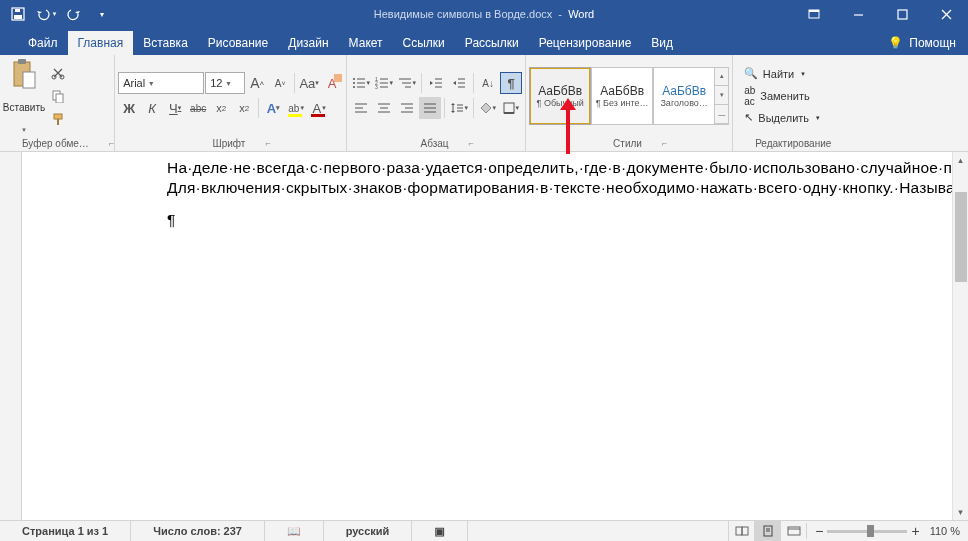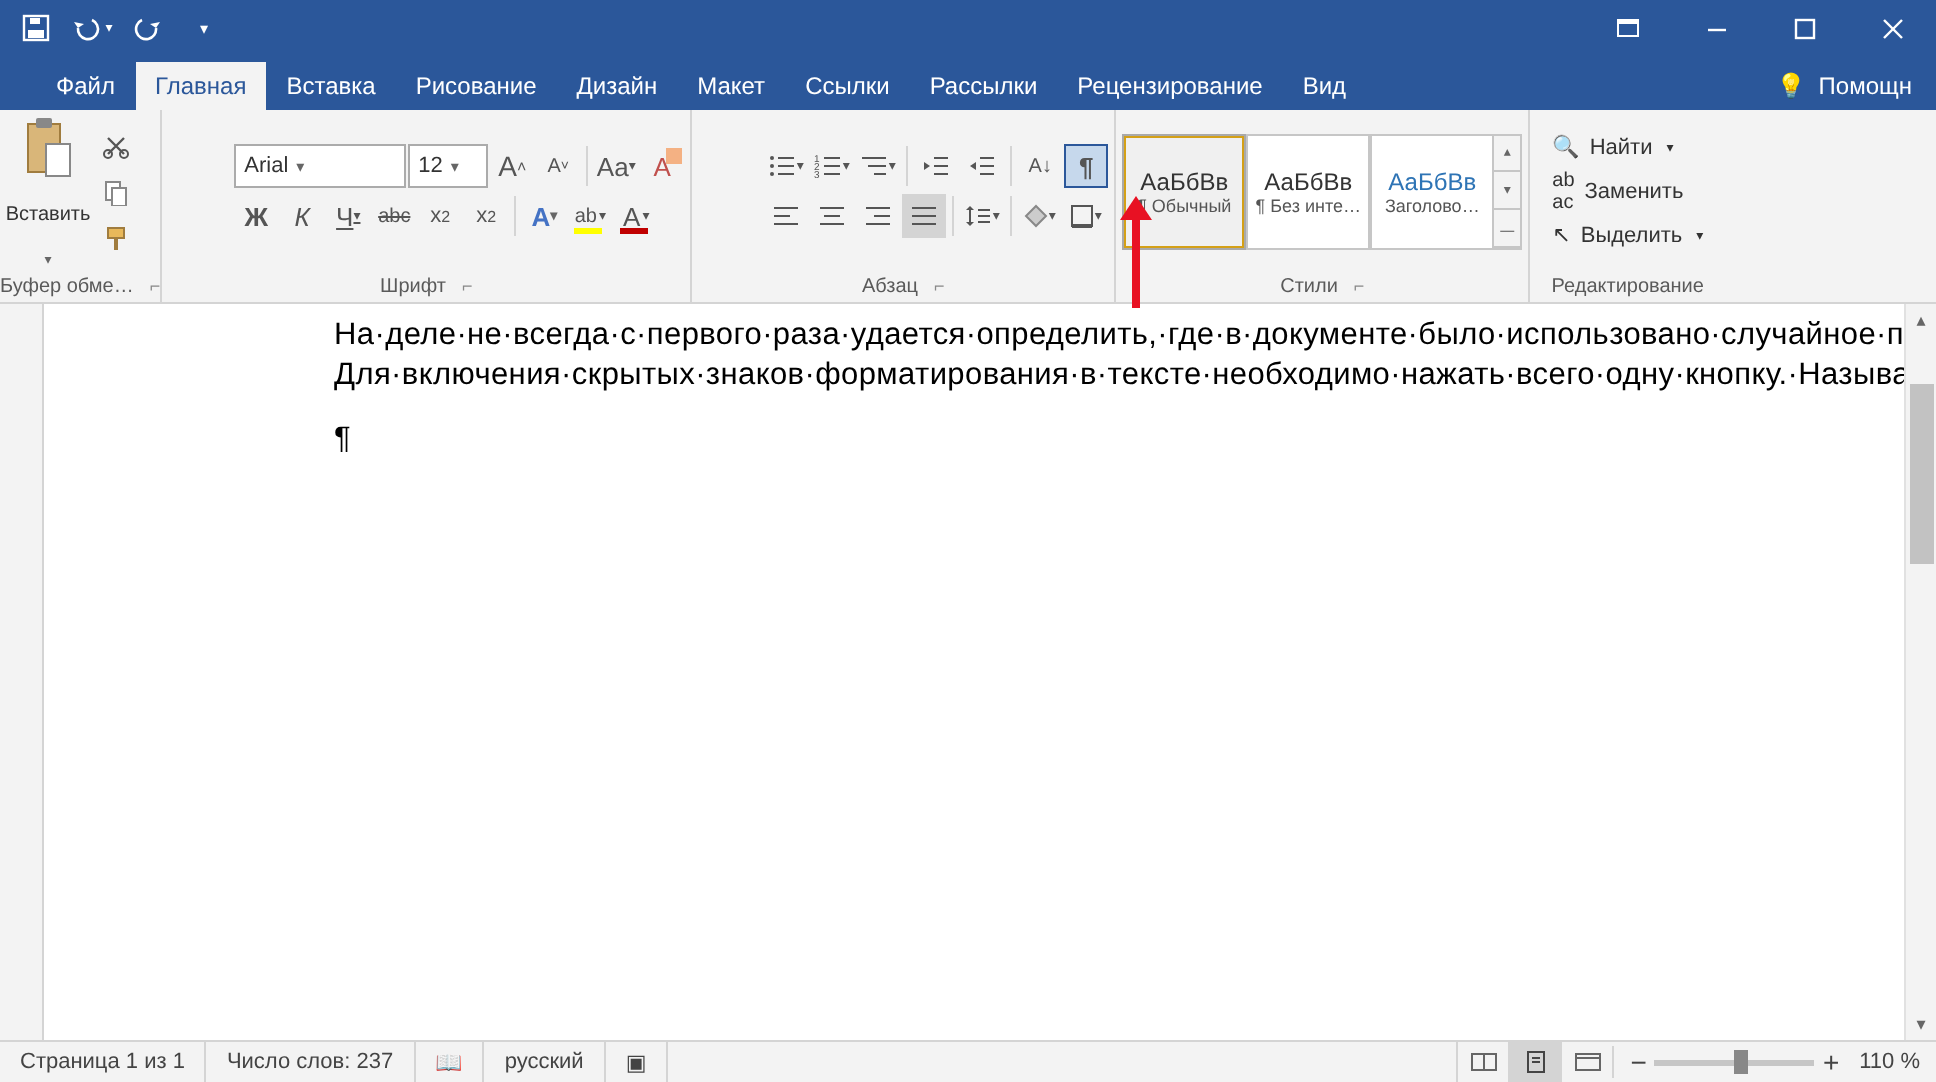--- a/index.html
+++ b/index.html
@@ -11,31 +11,31 @@
 .titlebar .title .appname { color:#fff; }
 .titlebar .wincontrols { margin-left:auto; display:flex; }
 .titlebar .wincontrols .wc { width:44px; height:28px; display:flex; align-items:center; justify-content:center; color:#fff; font-size:12px; }
 .tabs { background:#2b579a; height:27px; display:flex; align-items:flex-end; font-size:12px; padding-left:18px; }
 .tab { padding:5px 10px; color:#fff; cursor:pointer; }
 .tab.active { background:#f3f3f3; color:#2b579a; }
 .tab.help { margin-left:auto; display:flex; align-items:center; gap:6px; padding-right:12px; }
 .ribbon { background:#f3f3f3; border-bottom:1px solid #d4d4d4; height:97px; display:flex; }
 .group { border-right:1px solid #d4d4d4; display:flex; flex-direction:column; }
 .group .gbody { flex:1; display:flex; align-items:center; padding:2px 3px; }
-.group .glabel { font-size:10px; color:#5a5a5a; text-align:center; padding:1px 0 2px; display:flex; align-items:center; justify-content:center; gap:8px; height:15px; }
+.group .glabel { font-size:10px; color:#5a5a5a; text-align:center; padding:1px 0 2px; display:flex; align-items:center; justify-content:center; gap:20px; height:15px;margin-left:22px; }
 .group .glabel .dlg { font-size:9px; color:#888; }
 .bigbtn { width:42px; height:76px; display:flex; flex-direction:column; align-items:center; justify-content:center; font-size:10px; color:#333; gap:13px; }
 .smallbtn { width:22px; height:22px; display:flex; align-items:center; justify-content:center; font-size:13px; color:#555; }
 .smallbtn.b { font-weight:bold; }
 .smallbtn.i { font-style:italic; }
 .smallbtn.u { text-decoration:underline; }
 .smallbtn.s { text-decoration:line-through; }
 .fontcombo { height:22px; border:1px solid #ababab; background:#fff; display:flex; align-items:center; padding:0 2px 0 4px; font-size:11px; color:#333; }
 .fontcombo .drop { margin-left:4px; font-size:8px; color:#666; }
-.row { display:flex; gap:1px; align-items:center;margin-left:33px; }
+.row { display:flex; gap:1px; align-items:center; }
 .col { display:flex; flex-direction:column; gap:1px; }
 .sep { width:1px; height:20px; background:#d4d4d4; margin:0 2px; }
 .colorbar { width:14px; height:3px; position:absolute; bottom:2px; left:3px; }
 .styles { display:flex; gap:0; }
 .style { width:62px; height:58px; border:1px solid #c6c6c6; background:#fff; display:flex; flex-direction:column; align-items:center; justify-content:center; font-size:9px; color:#555; }
 .style.active { border:1px solid #a9a9a9; background:#f0f0f0; box-shadow:inset 0 0 0 1px #d4a017; }
 .style .sample { font-size:12px; color:#333; }
 .style.h .sample { color:#2e74b5; }
 .stylemore { width:14px; display:flex; flex-direction:column; border:1px solid #c6c6c6; border-left:none; }
 .stylemore div { flex:1; display:flex; align-items:center; justify-content:center; font-size:7px; color:#666; border-bottom:1px solid #c6c6c6; }
@@ -46,21 +46,21 @@
 .scrollV { width:16px; background:#f3f3f3; border-left:1px solid #e1e1e1; position:relative; }
 .scrollV .thumb { position:absolute; left:2px; width:12px; background:#c2c2c2; top:40px; height:90px; }
 .scrollV .arr { height:16px; display:flex; align-items:center; justify-content:center; font-size:9px; color:#666; }
 .page { flex:1; background:#fff; position:relative; overflow:hidden; }
 .content { padding:6px 120px 0 145px; font-family:Arial,sans-serif; font-size:15.5px; color:#000; line-height:1.3; letter-spacing:0.2px; }
 .content p { margin-bottom:0; }
 .content .h { font-family:"Times New Roman",serif; font-size:20px; margin:16px 0 12px; }
 .redarrow { position:absolute; left:566px; top:108px; width:4px; height:46px; background:#e81123; z-index:50; }
 .redarrow::before { content:""; position:absolute; top:-10px; left:-6px; border-left:8px solid transparent; border-right:8px solid transparent; border-bottom:12px solid #e81123; }
 .status { position:absolute; bottom:0; left:0; right:0; height:21px; background:#f3f3f3; border-top:1px solid #d4d4d4; display:flex; align-items:center; font-size:11px; color:#444; }
-.status .sitem { padding:0 10px; border-right:1px solid #d4d4d4; height:100%; display:flex; align-items:center; gap:4px; }
+.status .sitem { padding:0 22px; border-right:1px solid #d4d4d4; height:100%; display:flex; align-items:center; gap:4px;font-weight:bold; }
 .status .views { margin-left:auto; display:flex; }
 .status .views .v { width:26px; height:21px; display:flex; align-items:center; justify-content:center; border-left:1px solid #d4d4d4; }
 .status .views .v.active { background:#d4d4d4; }
 .status .zoom { display:flex; align-items:center; gap:4px; padding:0 8px; border-left:1px solid #d4d4d4; }
 .status .slider { width:80px; height:3px; background:#c6c6c6; position:relative; }
 .status .slider .sthumb { width:7px; height:12px; background:#888; position:absolute; top:-5px; left:40px; }
 svg { display:block; }
 </style>
 </head>
 <body>
@@ -81,20 +81,23 @@
         </svg>
         <span style="font-size:7px;margin-left:1px">▾</span>
       </div>
     <div class="qbtn">
         <svg width="14" height="14" viewBox="0 0 14 14">
           <path d="M4 3 A5 5 0 1 0 11 7" fill="none" stroke="#fff" stroke-width="1.3"></path>
           <path d="M11 7 L13 4 L8 5 Z" fill="#fff"></path>
         </svg>
       </div>
     <div class="qbtn" style="font-size:8px">▾</div>
+  </div>
+  <div class="title">
+    <span>Невидимые символы в Ворде.docx</span> &nbsp;-&nbsp; <span class="appname">Word</span>
   </div>
   <div class="wincontrols">
     <div class="wc">
         <svg width="12" height="12" viewBox="0 0 12 12">
           <rect x="1" y="2" width="10" height="8" fill="none" stroke="#fff"></rect>
           <rect x="1" y="2" width="10" height="2" fill="#fff"></rect>
         </svg>
       </div>
     <div class="wc">
         <svg width="11" height="11">

